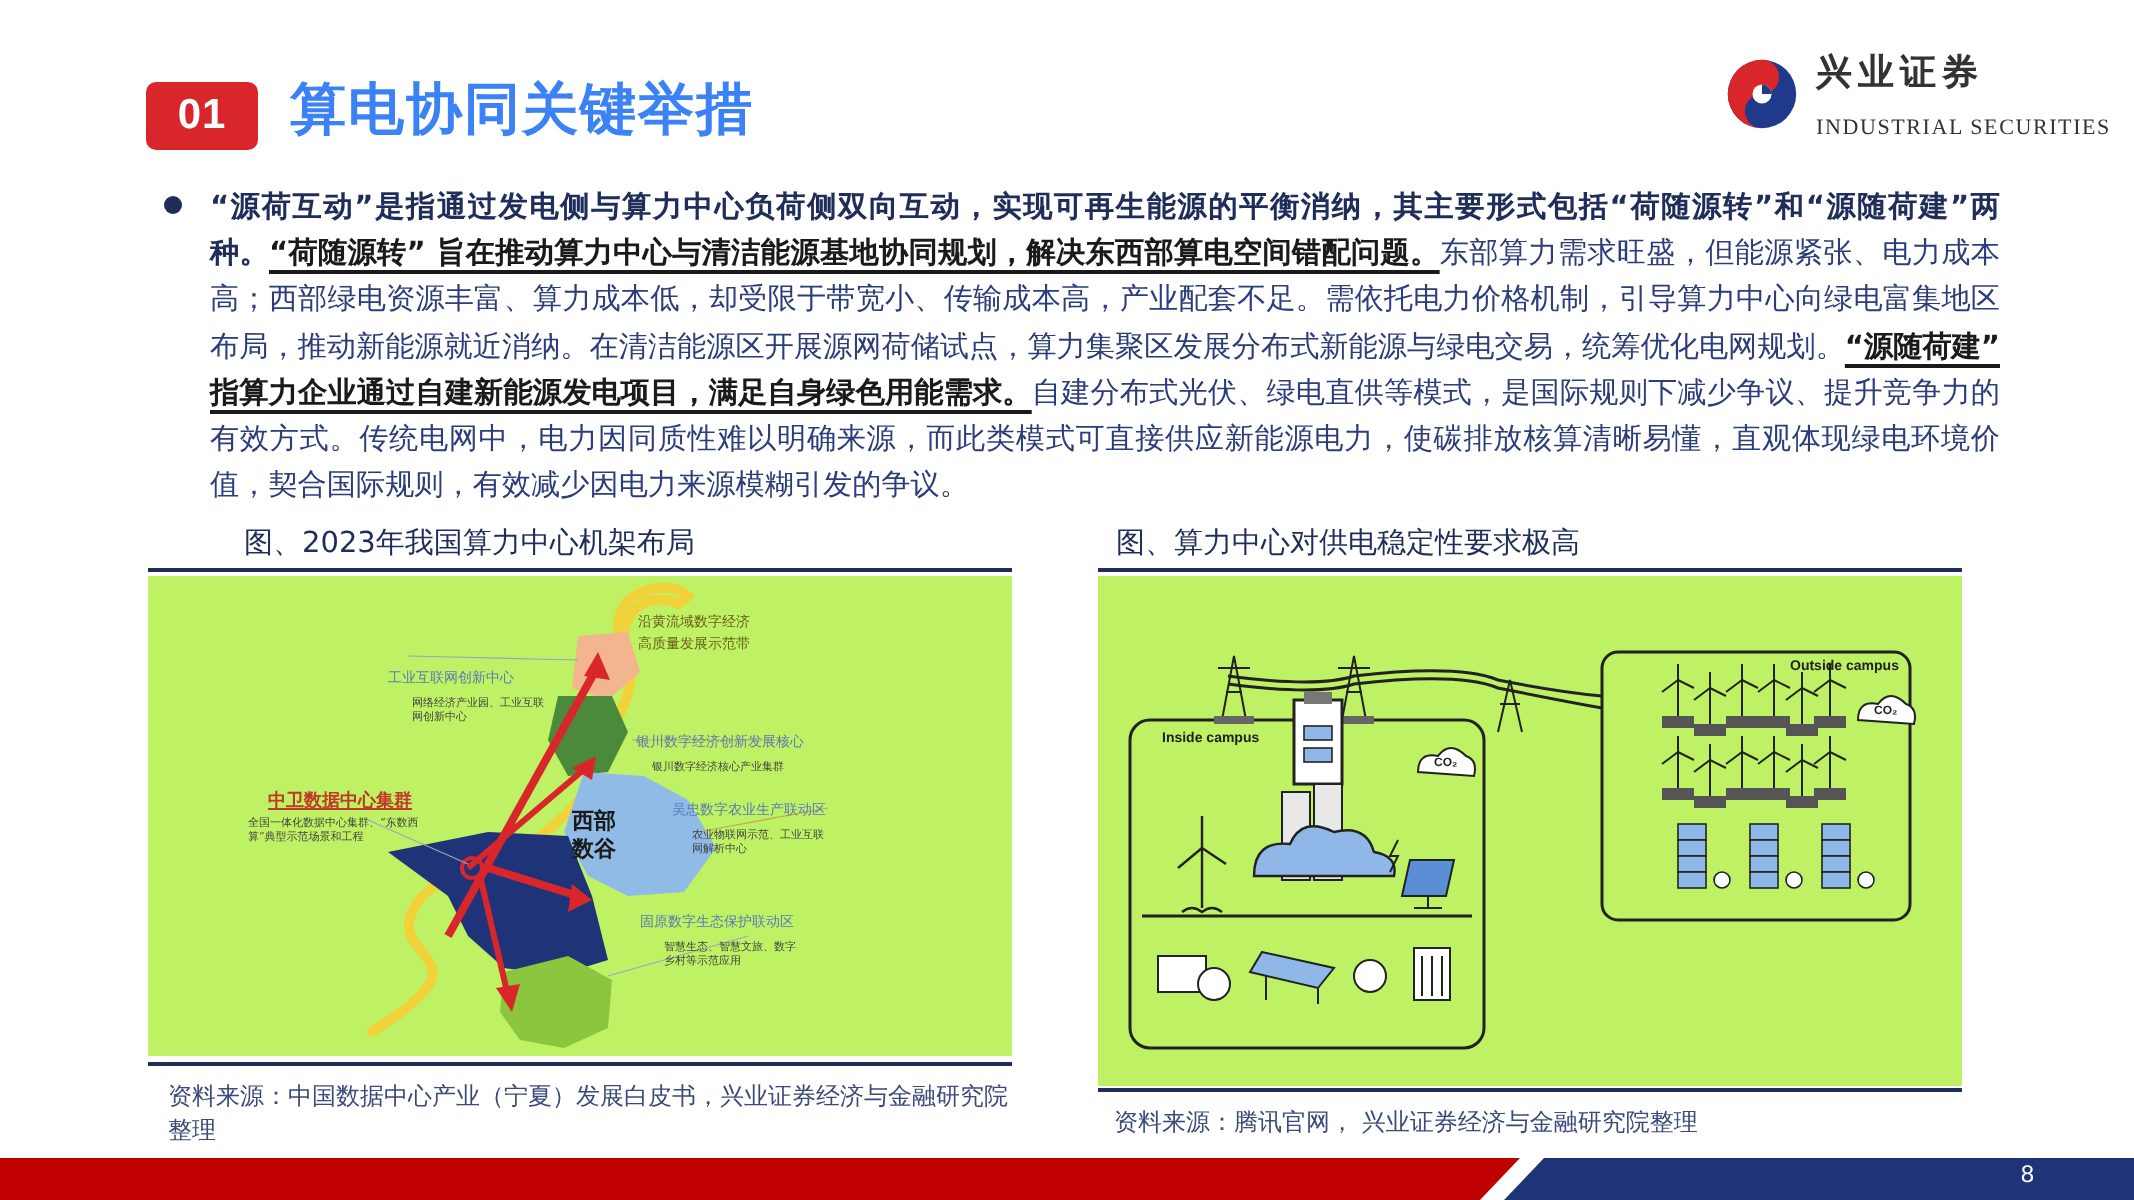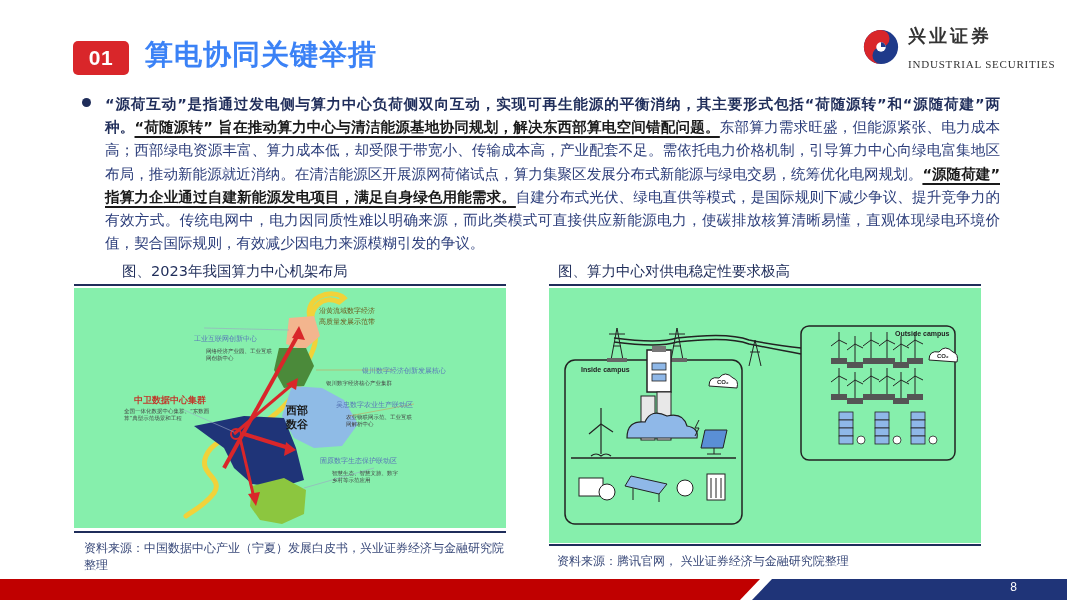--- a/index.html
+++ b/index.html
@@ -39,21 +39,21 @@
   }
   .b { font-weight: bold; color: #1a1a1a; }
   .b.navy { color: #1f2d5a; }
   .u { text-decoration: underline; text-underline-offset: 4px; text-decoration-thickness: 1.5px; }
 
   .fig-caption {
     position: absolute; top: 262px; font-size: 14.5px; color: #1f2d5a;
   }
   .fig-rule { position: absolute; height: 2px; background: #1f2d5a; }
 
-  .fig-box { position: absolute; background: #86efac; overflow: hidden; }
+  .fig-box { position: absolute; background: #bef264; overflow: hidden; }
 
   .source {
     position: absolute; font-size: 12px; line-height: 17px; color: #3a4a7a;
   }
 
   .footer { position: absolute; left: 0; top: 579px; width: 1067px; height: 21px; }
   .page-num {
     position: absolute; right: 50px; top: 580px; color: #fff; font-size: 12px;
     font-family: "Liberation Sans", sans-serif;
   }
@@ -112,23 +112,23 @@
     <line x1="130" y1="40" x2="215" y2="42" stroke="#9aa5c4" stroke-width="0.6"></line>
     <line x1="242" y1="82" x2="320" y2="82" stroke="#c9a05a" stroke-width="0.6"></line>
     <line x1="110" y1="122" x2="160" y2="144" stroke="#9aa5c4" stroke-width="0.6"></line>
     <line x1="275" y1="128" x2="340" y2="116" stroke="#c9a05a" stroke-width="0.6"></line>
     <line x1="230" y1="200" x2="300" y2="180" stroke="#9aa5c4" stroke-width="0.6"></line>
   </svg>
   <div class="map-label" style="left:245px; top:18px; color:#6b5a1e; line-height:11px; white-space:pre;">沿黄流域数字经济
 高质量发展示范带</div>
   <div class="map-label" style="left:120px; top:46px; color:#5a7ab8;">工业互联网创新中心</div>
   <div class="map-label" style="left:132px; top:60px; color:#444; font-size:5.5px; width:70px; white-space:normal;">网络经济产业园、工业互联网创新中心</div>
-  <div class="map-label" style="left:244px; top:78px; color:#5a7ab8;margin-left:44px;">银川数字经济创新发展核心</div>
+  <div class="map-label" style="left:244px; top:78px; color:#5a7ab8;">银川数字经济创新发展核心</div>
   <div class="map-label" style="left:252px; top:92px; color:#444; font-size:5.5px;">银川数字经济核心产业集群</div>
-  <div class="map-label" style="left:60px; top:106px; color:#c0392b; font-size:9px; font-weight:bold;">中卫数据中心集群</div>
+  <div class="map-label" style="left:60px; top:106px; color:#c0392b; font-size:9px; font-weight:bold;text-decoration:underline;">中卫数据中心集群</div>
   <div class="map-label" style="left:50px; top:120px; color:#444; font-size:5.5px; width:90px; white-space:normal;">全国一体化数据中心集群、“东数西算”典型示范场景和工程</div>
   <div class="map-label" style="left:262px; top:112px; color:#5a7ab8;">吴忠数字农业生产联动区</div>
   <div class="map-label" style="left:272px; top:126px; color:#444; font-size:5.5px; width:70px; white-space:normal;">农业物联网示范、工业互联网解析中心</div>
   <div class="map-label" style="left:212px; top:116px; color:#1a1a1a; font-size:11px; font-weight:bold; line-height:14px; white-space:pre;">西部
 数谷</div>
   <div class="map-label" style="left:246px; top:168px; color:#5a7ab8;">固原数字生态保护联动区</div>
   <div class="map-label" style="left:258px; top:182px; color:#444; font-size:5.5px; width:70px; white-space:normal;">智慧生态、智慧文旅、数字乡村等示范应用</div>
 </div>
 <div class="fig-rule" style="left:74px; top:531px; width:432px;"></div>
 <div class="source" style="left:84px; top:540px; width:420px;">资料来源：中国数据中心产业（宁夏）发展白皮书，兴业证券经济与金融研究院整理</div>

